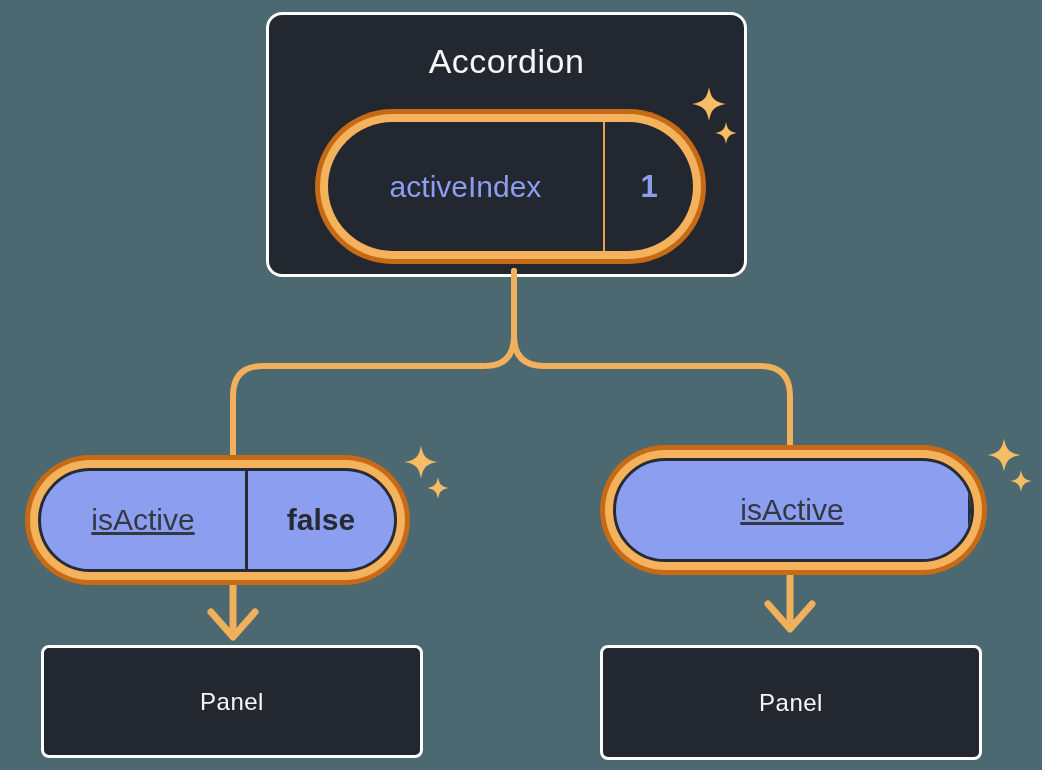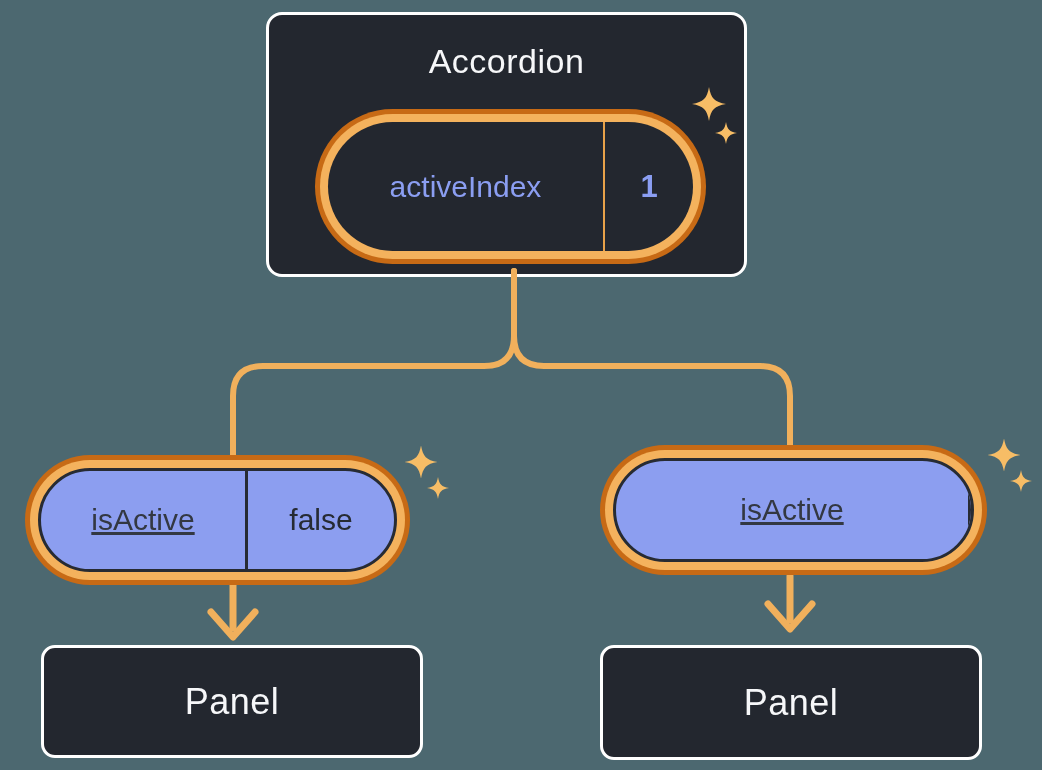--- a/index.html
+++ b/index.html
@@ -27,24 +27,24 @@
     margin-top:27px;
     font-size:34px;
     font-weight:500;
     letter-spacing:.5px;
     color:var(--node-text,#f6f7f9);
   }
   .panel{
     position:absolute;
     background:var(--node-fill,#23272f);
     border:3px solid var(--node-border,#ffffff);
-    border-radius:14px;
+    border-radius:8px;
     box-sizing:border-box;
     display:flex;align-items:center;justify-content:center;
-    font-size:36px;font-weight:500;letter-spacing:.5px;
+    font-size:24px;font-weight:500;letter-spacing:.5px;
     color:var(--node-text,#f6f7f9);
   }
   .panel-left{left:41px;top:645px;width:382px;height:113px;}
   .panel-right{left:600px;top:645px;width:382px;height:115px;}
 
   
   .pill-outer{
     position:absolute;
     background:var(--ring-outer,#c76a15);
     border-radius:999px;
@@ -80,21 +80,21 @@
   .state-divider{width:2px;background:var(--state-divider,#e7a149);}
 
   
   .prop-pill-left{left:25px;top:455px;width:385px;height:130px;}
   .prop-pill-right{left:600px;top:445px;width:387px;height:130px;}
   .prop-core{
     background:var(--prop-fill,#8c9ef0);
     border:3px solid var(--prop-outline,#272b33);
   }
   .prop-core .name{color:var(--prop-text,#333842);font-weight:400;text-decoration:underline;}
-  .prop-core .value{font-weight:400;color:var(--prop-value-text,#262b33);text-align:center;}
+  .prop-core .value{font-weight:700;color:var(--prop-value-text,#262b33);text-align:center;}
   .prop-pill-left .value{width:146px;}
   .prop-pill-right .value{width:138px;}
   .prop-divider{width:3px;background:var(--prop-outline,#272b33);}
 </style>
 </head>
 <body>
 
 <div class="canvas" style="--background: #4c6870; --node-fill: #23272f; --node-border: #ffffff; --node-text: #f6f7f9; --ring-outer: #c76a15; --ring-inner: #f4b25d; --connector: #f1b05c; --sparkle: #f7bd66; --prop-fill: #8c9ef0; --prop-outline: #272b33; --prop-text: #333842; --prop-value-text: #262b33; --state-text: #8b9ef2; --state-divider: #e7a149;">
 
   <div class="node accordion">

